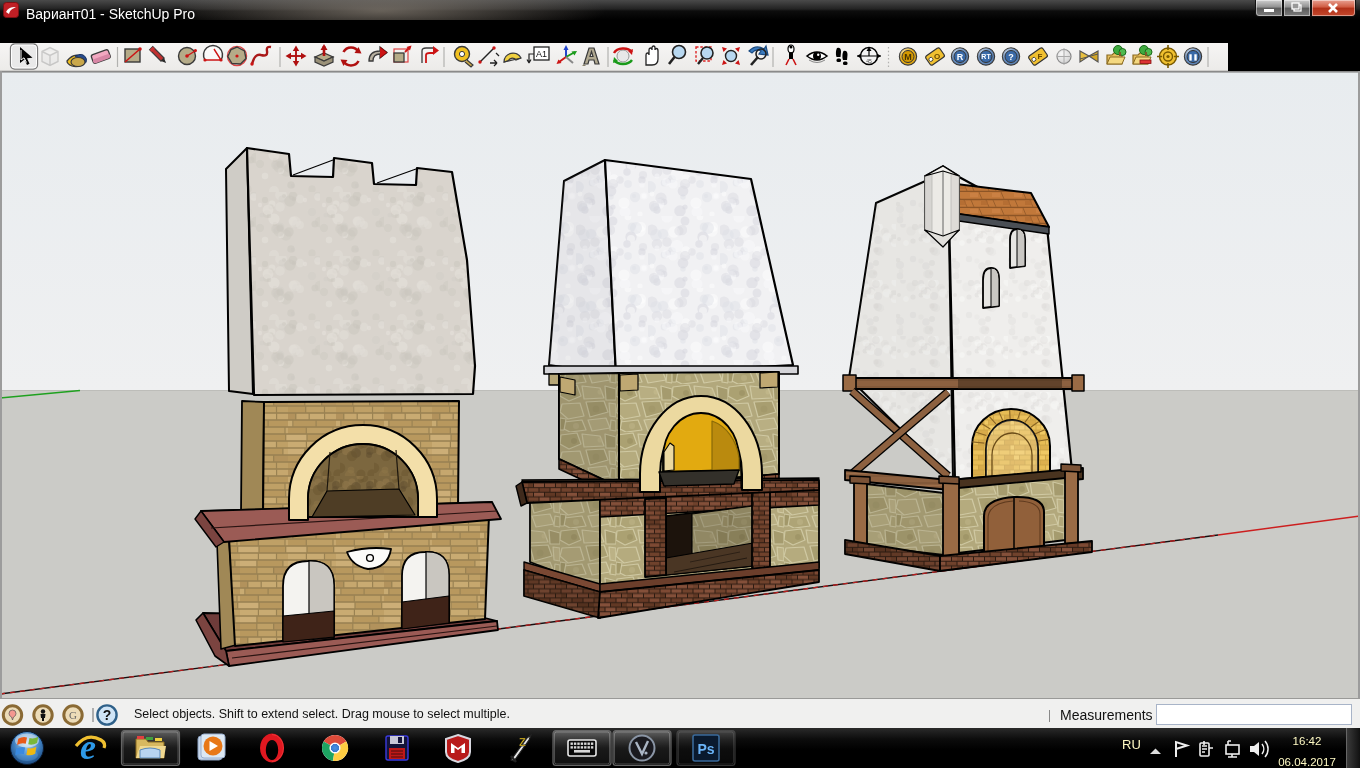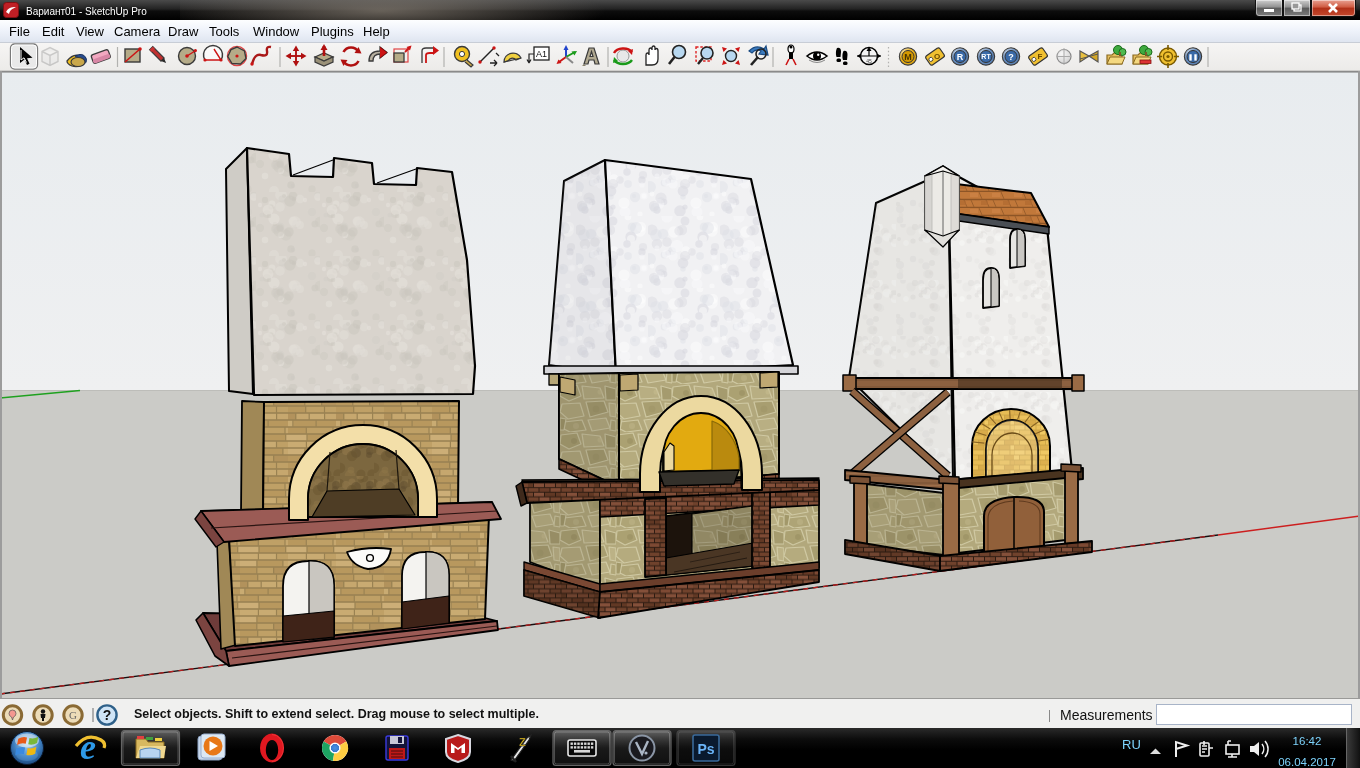--- a/index.html
+++ b/index.html
@@ -3,53 +3,53 @@
 <style>
 html,body{margin:0;padding:0;width:1360px;height:768px;overflow:hidden;
  font-family:"Liberation Sans",sans-serif;}
 #app{position:absolute;left:0;top:0;width:1360px;height:768px;background:#000;}
 
 #titlebar{position:absolute;left:0;top:0;width:1360px;height:20px;
  background:linear-gradient(#4a4a4a,#232323 45%,#0d0d0d 55%,#000);}
 #titlebar .glow{position:absolute;left:180px;top:0;width:480px;height:20px;
  background:radial-gradient(ellipse 65% 190% at 42% 55%,rgba(150,140,128,.65),rgba(0,0,0,0) 72%);}
 #tb-icon{position:absolute;left:3px;top:2px;width:16px;height:16px;}
-#tb-title{position:absolute;left:26px;top:6px;font-size:10px;color:#fff;
+#tb-title{position:absolute;left:26px;top:6px;font-size:14px;color:#fff;
  text-shadow:0 0 3px #000;}
 .wbtns{position:absolute;top:0;right:4px;height:17px;display:flex;}
 .wbtn{width:28px;height:17px;border:1px solid #111;border-top:none;
  box-sizing:border-box;position:relative;
  background:linear-gradient(#cfcfcf,#8f8f8f 45%,#5a5a5a 50%,#7c7c7c);
  box-shadow:inset 0 0 0 1px rgba(255,255,255,.45);}
 .wbtn.close{width:45px;border-radius:0 0 4px 0;
  background:linear-gradient(#e8a091,#cf5a41 45%,#b03018 50%,#c4482c);}
 .wbtn.min{border-radius:0 0 0 4px;}
 
 #menubar{position:absolute;left:0;top:20px;width:1360px;height:23px;
  background:linear-gradient(#fdfeff,#eef2fa 50%,#dfe5f0);
  border-bottom:1px solid #c8cdd6;box-sizing:border-box;}
 #menubar span{position:absolute;top:4px;font-size:13px;color:#000;}
 
-#toolbar{position:absolute;left:0;top:43px;width:1360px;height:28px;
+#toolbar{position:absolute;left:0;top:43px;width:1228px;height:28px;
  background:linear-gradient(#f6f5f4,#ecebe9);border-bottom:1px solid #cfcecc;box-sizing:border-box;}
 
 #viewport{position:absolute;left:0;top:71px;width:1360px;height:627px;
  background:#edeff1;}
 
 #statusbar{position:absolute;left:0;top:698px;width:1360px;height:30px;
  background:#f0f0ef;border-top:1px solid #9a9a98;box-sizing:border-box;}
-#st-text{position:absolute;left:134px;top:8px;font-size:12.5px;color:#111;font-weight:bold;}
+#st-text{position:absolute;left:134px;top:8px;font-size:12.5px;color:#111;}
 #st-meas{position:absolute;left:1060px;top:8px;font-size:14px;color:#111;}
 #st-sep{position:absolute;left:1049px;top:11px;width:1px;height:12px;background:#888;}
 #st-box{position:absolute;left:1156px;top:5px;width:196px;height:21px;
  background:#fff;border:1px solid #a8b4c8;box-sizing:border-box;}
 
 #taskbar{position:absolute;left:0;top:728px;width:1360px;height:40px;
  background:linear-gradient(#2a2a2a,#0c0c0c 28%,#000 55%,#000);}
-#tray{position:absolute;top:728px;left:1100px;width:260px;height:40px;color:#7dd3fc;}
+#tray{position:absolute;top:728px;left:1100px;width:260px;height:40px;color:#fef9c3;}
 #tray .ru{position:absolute;left:22px;top:9px;font-size:13px;}
 #tray .clock{position:absolute;left:174px;top:3px;font-size:11.5px;text-align:center;width:66px;line-height:21px;}
 #showdesk{position:absolute;left:1346px;top:728px;width:14px;height:40px;
  background:linear-gradient(90deg,#3a3a3a,#111);border-left:1px solid #666;box-sizing:border-box;}
 </style></head>
 <body>
 <div id="app">
   <div id="titlebar">
       <div class="glow"></div>
     <svg id="tb-icon" viewBox="0 0 16 16">
@@ -62,31 +62,20 @@
             <rect x="8" y="9" width="10" height="3" fill="#fff"></rect>
           </svg></div>
       <div class="wbtn"><svg width="26" height="15" viewBox="0 0 26 15">
             <rect x="10" y="5" width="7" height="6" fill="none" stroke="#fff" stroke-width="1.3"></rect>
             <rect x="8" y="3" width="7" height="6" fill="#989898" stroke="#fff" stroke-width="1.3"></rect>
           </svg></div>
       <div class="wbtn close"><svg width="43" height="15" viewBox="0 0 43 15">
             <path d="M17 4 L25 12 M25 4 L17 12" stroke="#fff" stroke-width="2.6"></path>
           </svg></div>
     </div>
-  </div>
-  <div id="menubar">
-    <span style="left:9px">File</span>
-      <span style="left:42px">Edit</span>
-    <span style="left:76px">View</span>
-      <span style="left:114px">Camera</span>
-    <span style="left:168px">Draw</span>
-      <span style="left:209px">Tools</span>
-    <span style="left:253px">Window</span>
-      <span style="left:311px">Plugins</span>
-    <span style="left:363px">Help</span>
   </div>
   <div id="toolbar"><svg id="tbar" width="1360" height="28" viewBox="0 0 1360 28">
         <rect x="10.5" y="1" width="27" height="25" rx="4" fill="#e9e9e9" stroke="#7a7a7a" stroke-width="1.3"></rect>
         <rect x="11.5" y="2" width="25" height="23" rx="3.4" fill="none" stroke="#fff" stroke-width="1"></rect>
         <path d="M20 4 L20 20 L24.5 16.5 L27 22 L29.5 20.8 L27 15.3 L32.5 14.8 Z" fill="#000"></path>
         <path d="M21 7 L21 17 L24 14.8 L26.5 19.5" stroke="#fff" stroke-width="1" fill="none"></path>
         <g transform="translate(50,0)">
           <g opacity="0.45">
             <path d="M-8 6 L0 2 L8 6 L8 16 L0 20 L-8 16 Z M-8 6 L0 10 L8 6 M0 10 L0 20" fill="#e6e6e6" stroke="#9a9a9a" stroke-width="1.4" transform="translate(0,13.5) translate(0,-11)"></path>
           </g>

